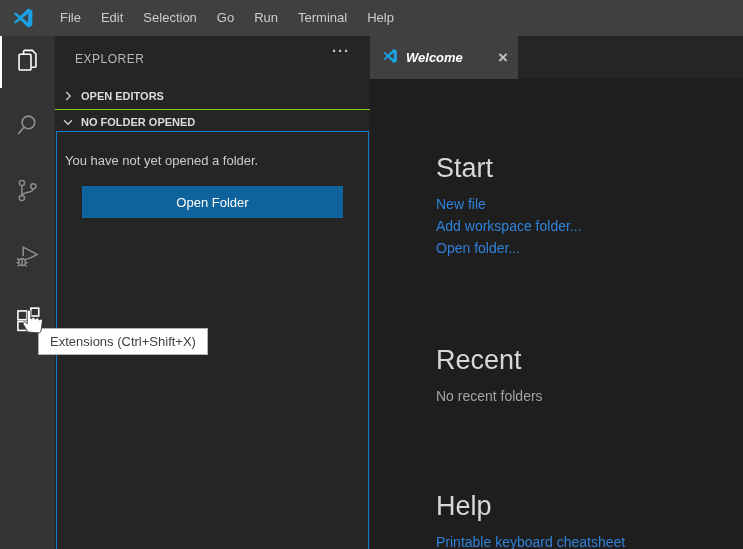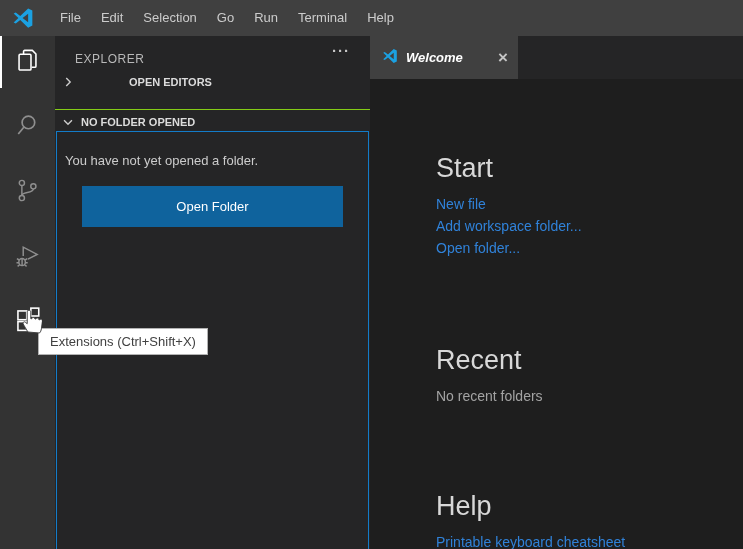--- a/index.html
+++ b/index.html
@@ -34,29 +34,29 @@
 
   
   .sidebar { width:315px; background:#252526; position:relative; flex:none; }
   .sb-title { position:absolute; top:16px; left:20px; font-size:12px; color:#b8b8b8; letter-spacing:.5px; }
   .sb-actions { position:absolute; top:6px; right:20px; color:#c8c8c8; font-size:15px; font-weight:bold; letter-spacing:1px; cursor:pointer; }
   .sb-row {
     position:absolute; left:0; right:0; height:22px; display:flex; align-items:center;
     font-weight:bold; font-size:11px; color:#dcdcdc; cursor:pointer;
   }
   .sb-row .chev { margin:0 6px 0 6px; display:flex; align-items:center; }
-  .sb-row-open-editors { top:35px;gap:48px; }
+  .sb-row-open-editors { top:49px; }
   .sb-row-nofolder { top:73px; border-top:1px solid #84cc16; height:24px; }
   .sb-focus-section {
     position:absolute; top:95px; left:1px; right:1px; bottom:0;
     border:1px solid #137cc9; border-bottom:none;
   }
   .empty-msg { margin:21px 25px 0 8px; color:#cccccc; font-size:13px; }
   .open-folder-btn {
-    display:block; margin:18px 25px 0 25px; width:calc(100% - 50px); height:41px;
+    display:block; margin:18px 25px 0 25px; width:calc(100% - 50px); height:32px;
     background:#0f639d; color:#ffffff; border:none; font-size:13px;
     font-family:"Liberation Sans", sans-serif; cursor:pointer;
   }
 
   
   .editor { flex:1; background:#1e1e1e; position:relative; }
   .tabstrip { height:43px; background:#252526; display:flex; }
   .tab {
     width:148px; background:#404040; display:flex; align-items:center;
     padding:0 10px 0 12px; cursor:pointer;font-weight:bold;

